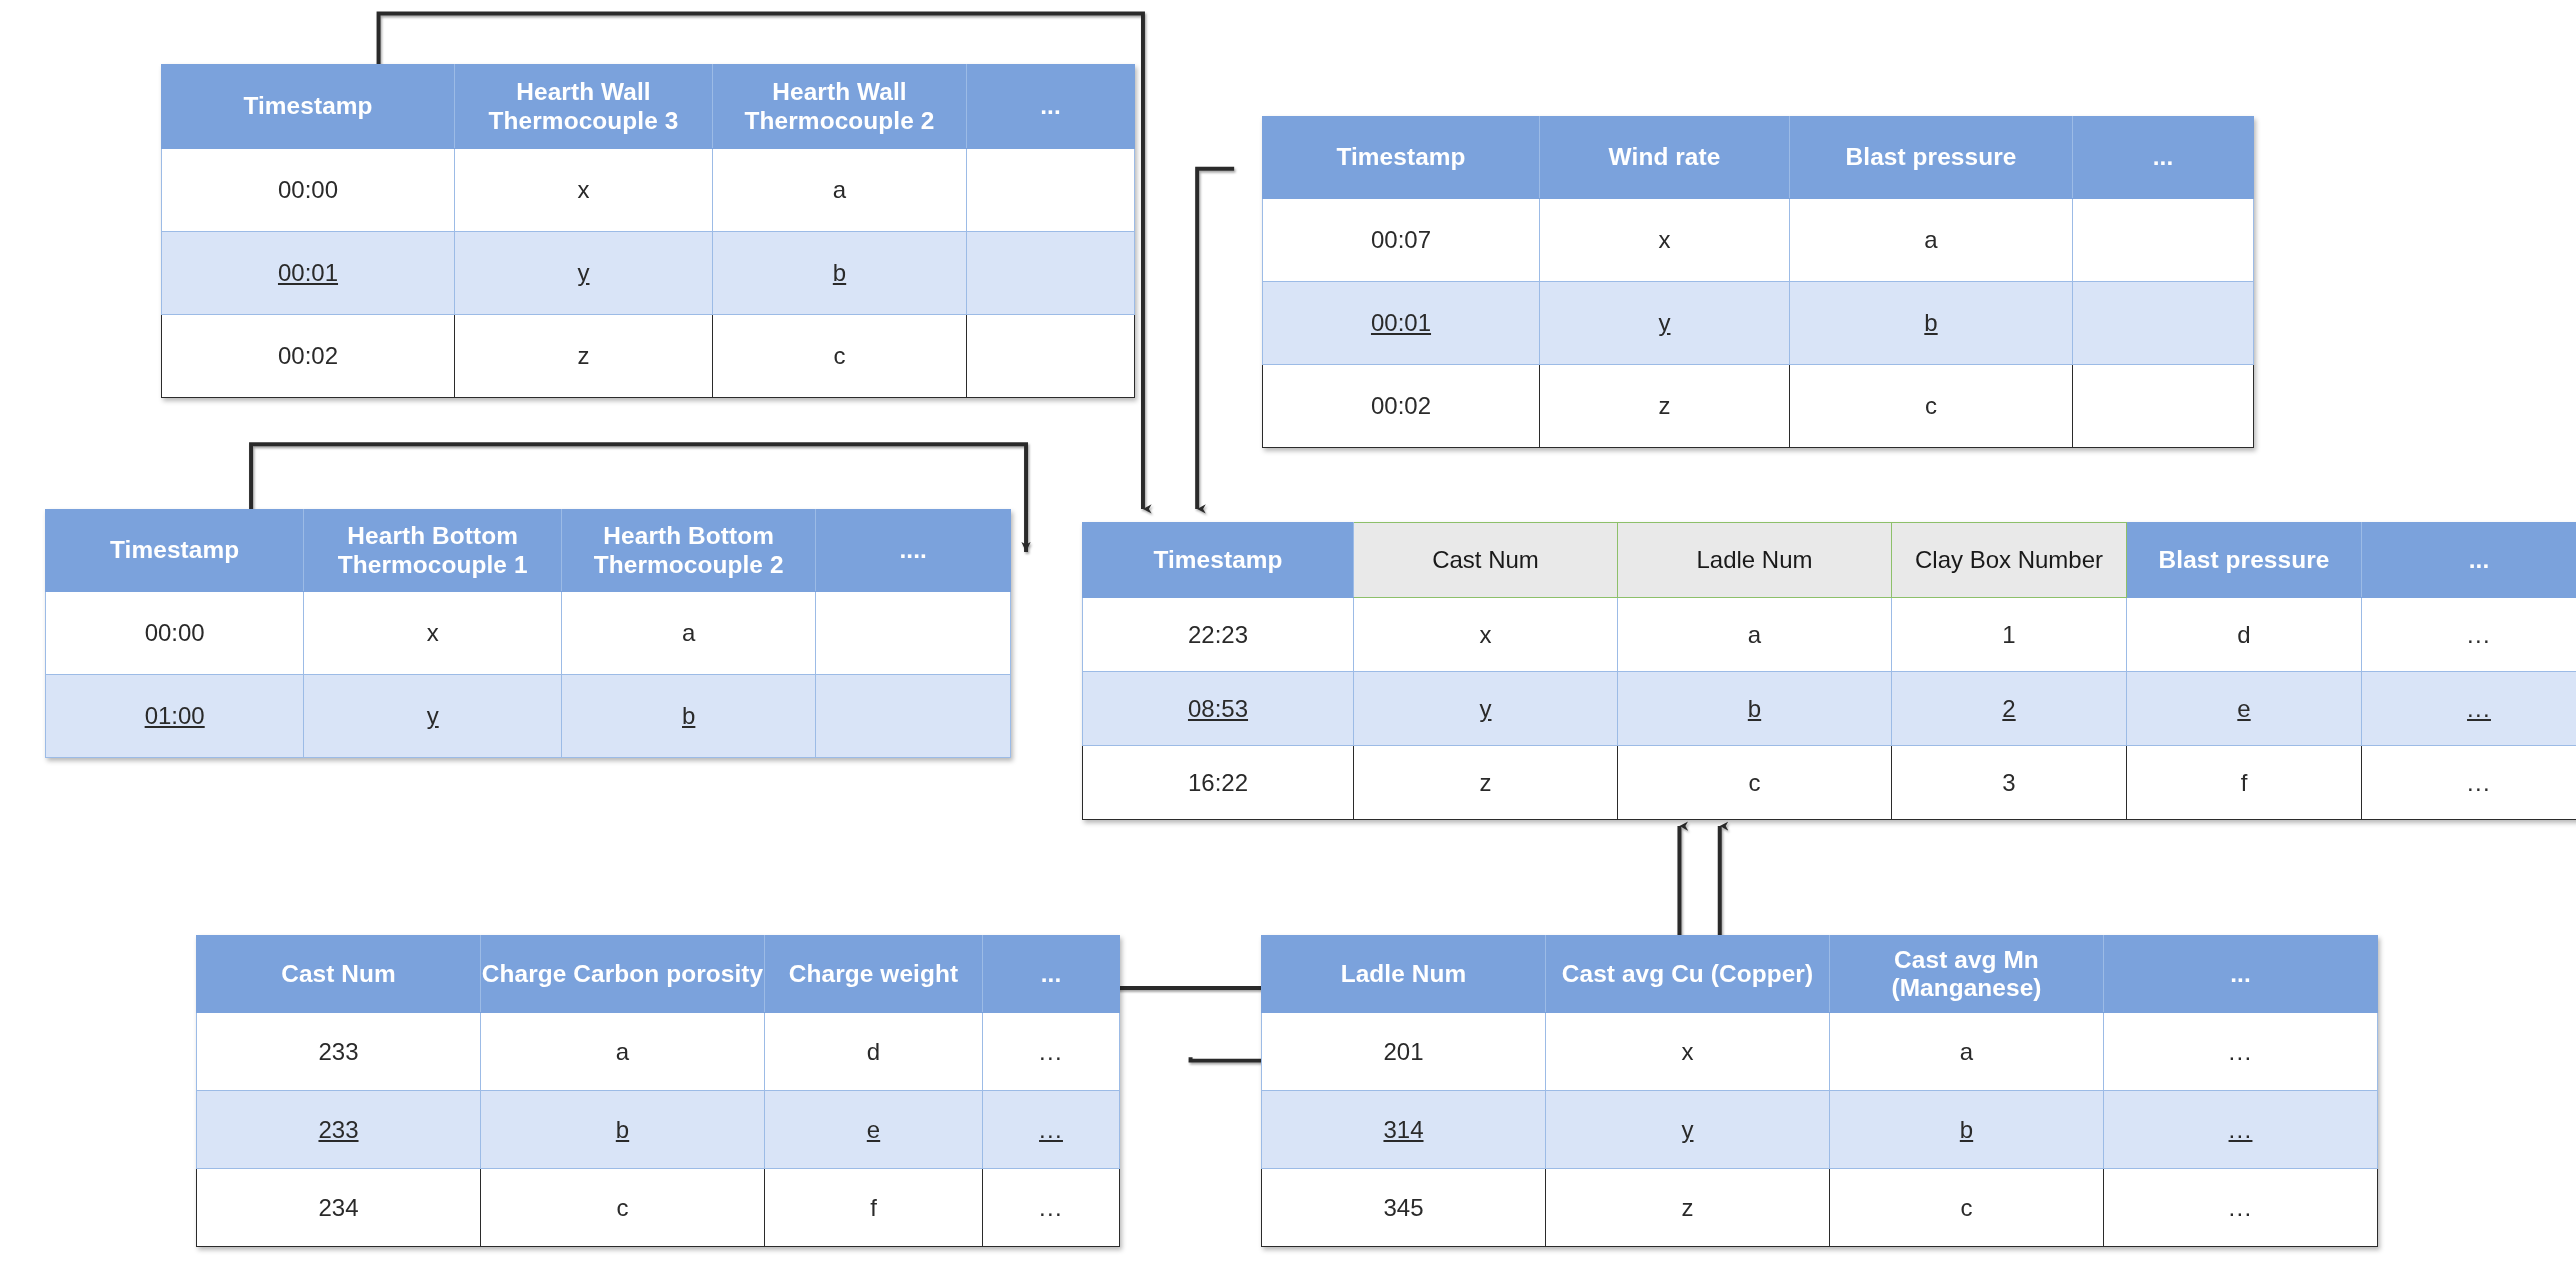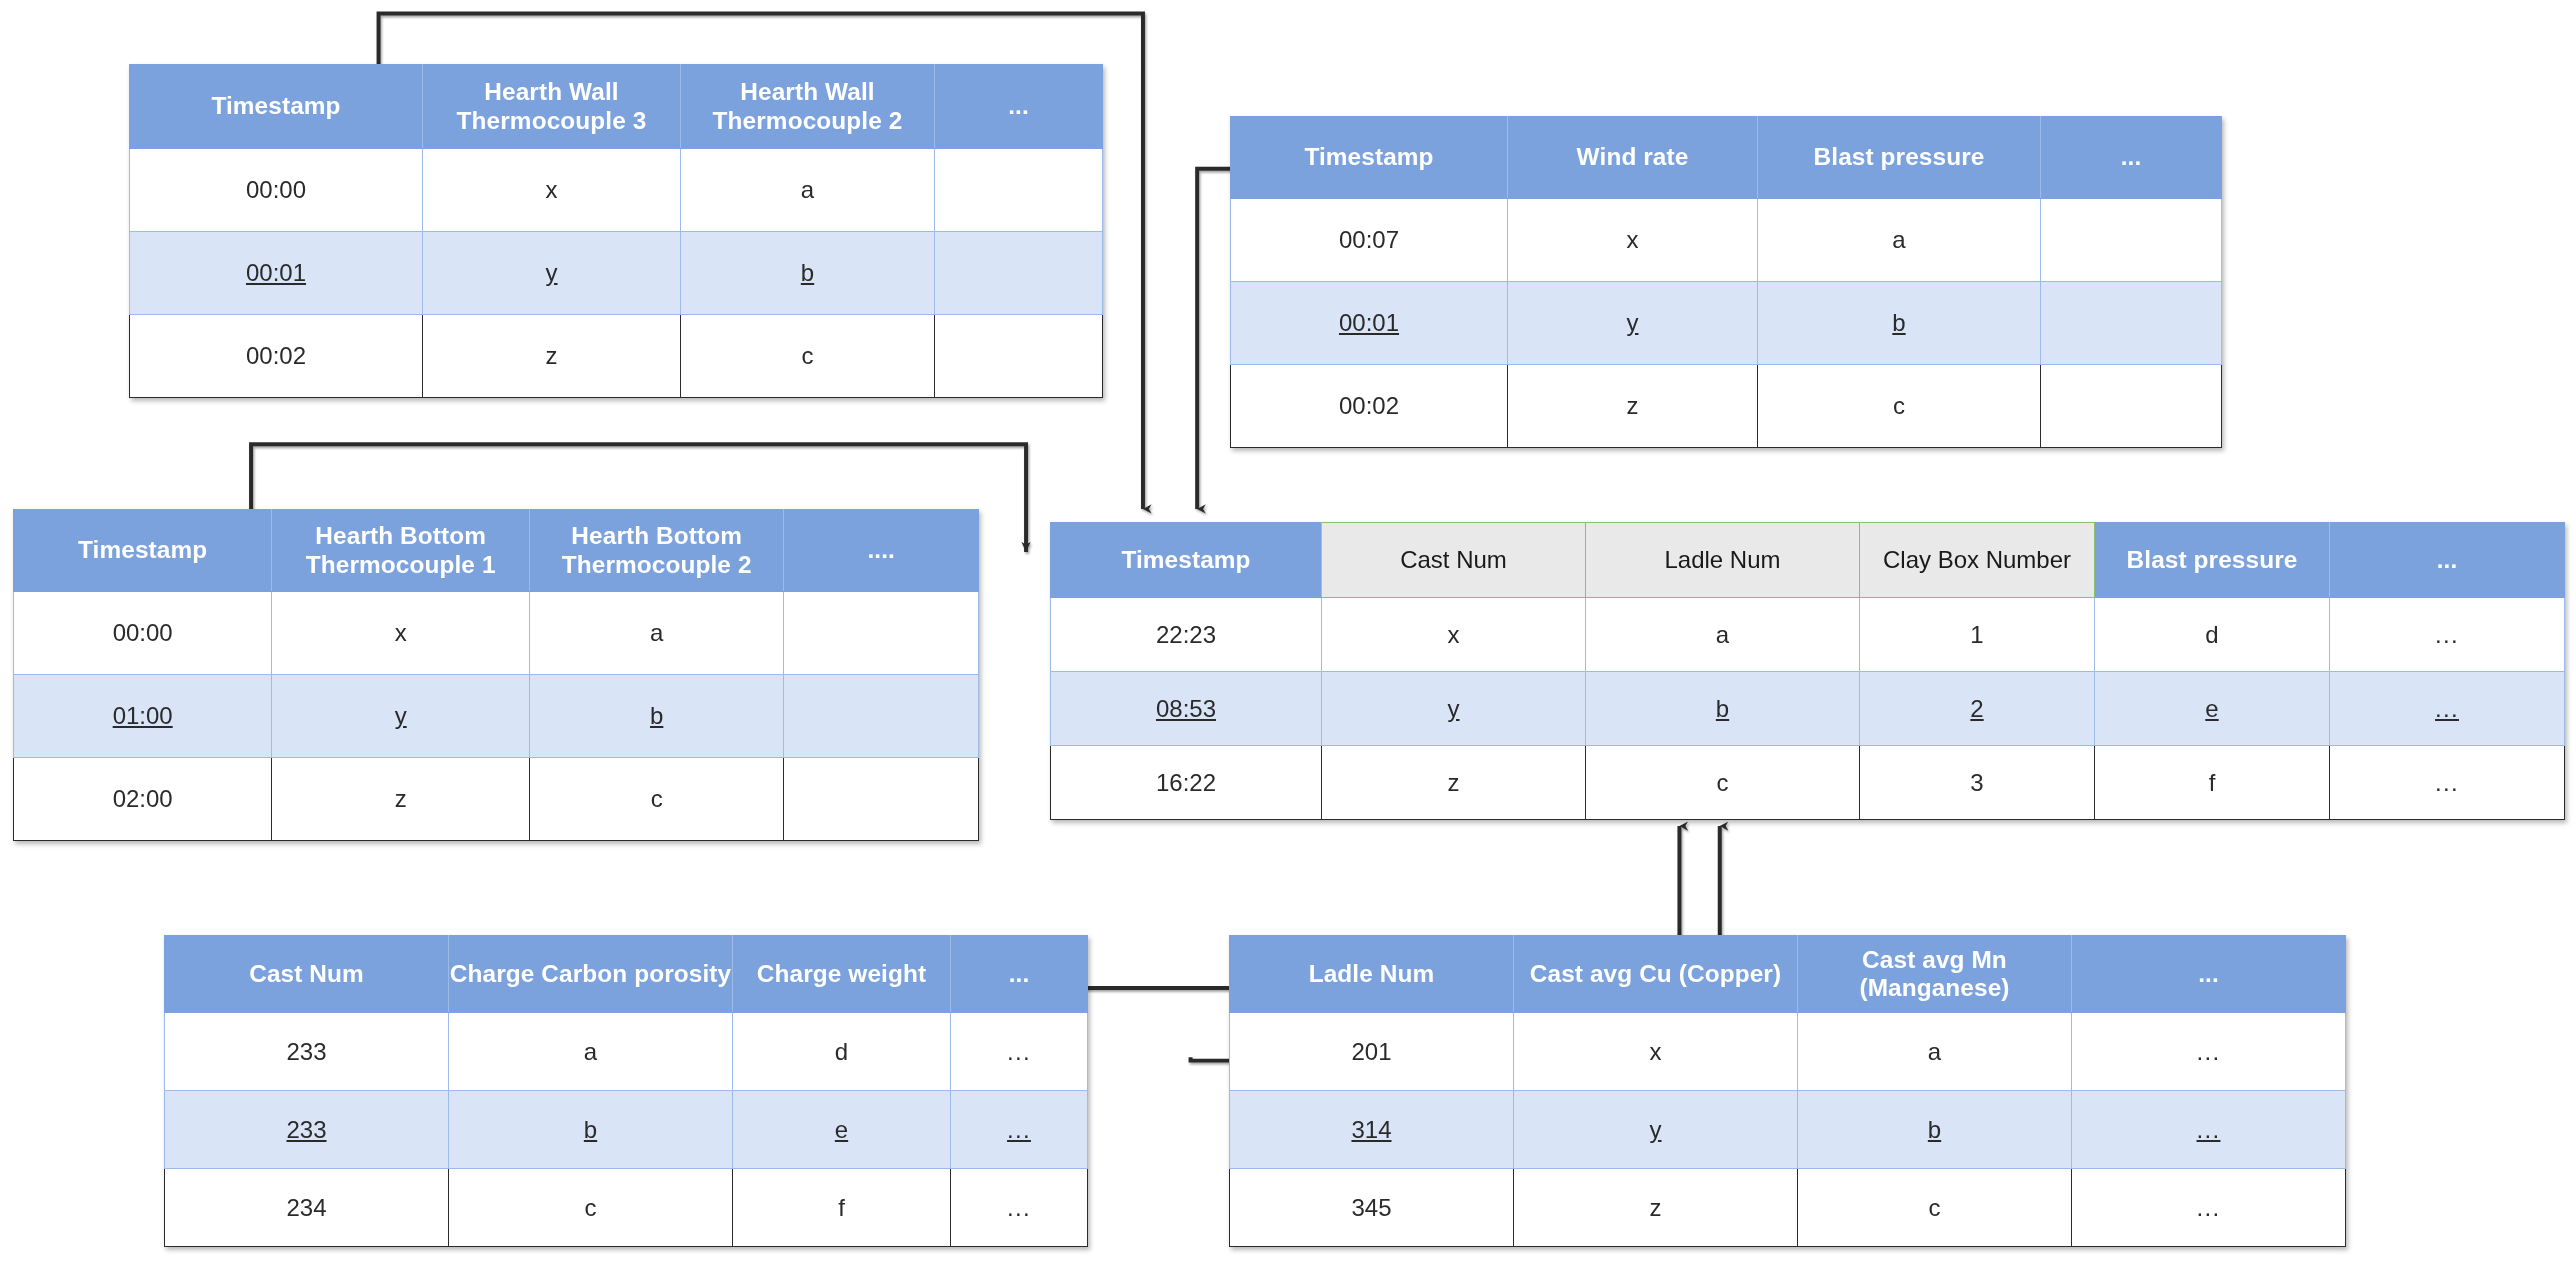--- a/index.html
+++ b/index.html
@@ -3,21 +3,21 @@
 <meta charset="utf-8">
 <title>Blast Furnace Data Table Relationships</title>
 <style>
   html,body{margin:0;padding:0;background:#ffffff;}
   body{font-family:"Liberation Sans",sans-serif;}
   #stage{position:relative;width:2576px;height:1263px;background:#fff;overflow:hidden;}
 
   #wires{position:absolute;left:0;top:0;width:2576px;height:1263px;pointer-events:none;}
 
   .tbl{position:absolute;border-collapse:collapse;table-layout:fixed;
-       box-shadow:2px 2.6px 4.6px rgba(0,0,0,0.28);background:#f0abfc;}
+       box-shadow:2px 2.6px 4.6px rgba(0,0,0,0.28);background:#f0abfc;margin-left:32px;}
   .tbl td,.tbl th{padding:0;margin:0;vertical-align:middle;text-align:center;
        font-family:"Liberation Sans",sans-serif;overflow:hidden;}
 
   
   .hd{background:#7BA2DC;color:#ffffff;font-weight:bold;font-size:24.4px;
       line-height:1.16;letter-spacing:0.1px;
       border-left:1px solid #9CBBE6;border-right:1px solid #9CBBE6;
       border-top:1px solid #7BA2DC;border-bottom:1px solid #7BA2DC;}
   .hd.first{border-left:1px solid #7BA2DC;}
   .hd.last{border-right:1px solid #7BA2DC;}
@@ -173,26 +173,20 @@
         <td>x</td>
         <td>a</td>
         <td></td>
       </tr>
       <tr class="r-b">
         <td style="height:82px">01:00</td>
         <td>y</td>
         <td>b</td>
         <td></td>
       </tr>
-      <tr class="r-last">
-        <td style="height:82px">02:00</td>
-        <td>z</td>
-        <td>c</td>
-        <td></td>
-      </tr>
     </tbody>
   </table>
 
   <table class="tbl" id="t-central">
     <colgroup>
       <col style="width:271px">
         <col style="width:264px">
         <col style="width:274px">
       <col style="width:235px">
         <col style="width:235px">

